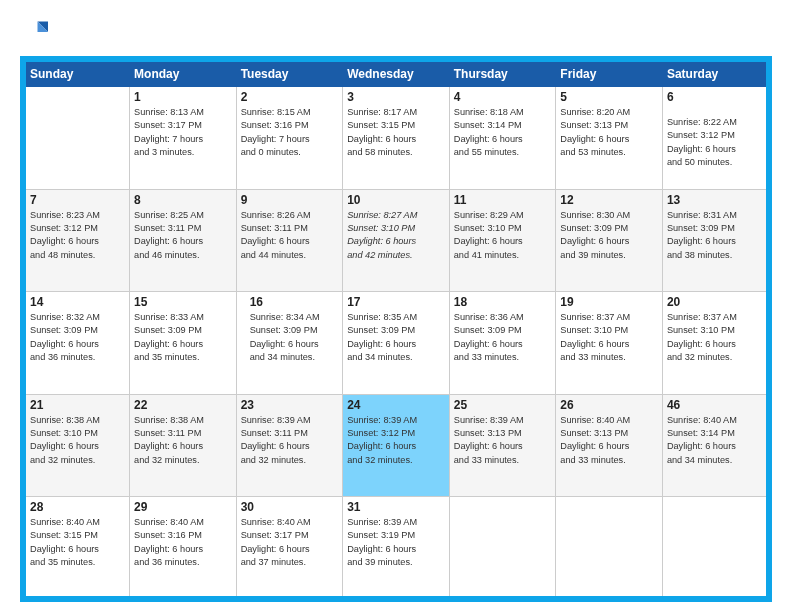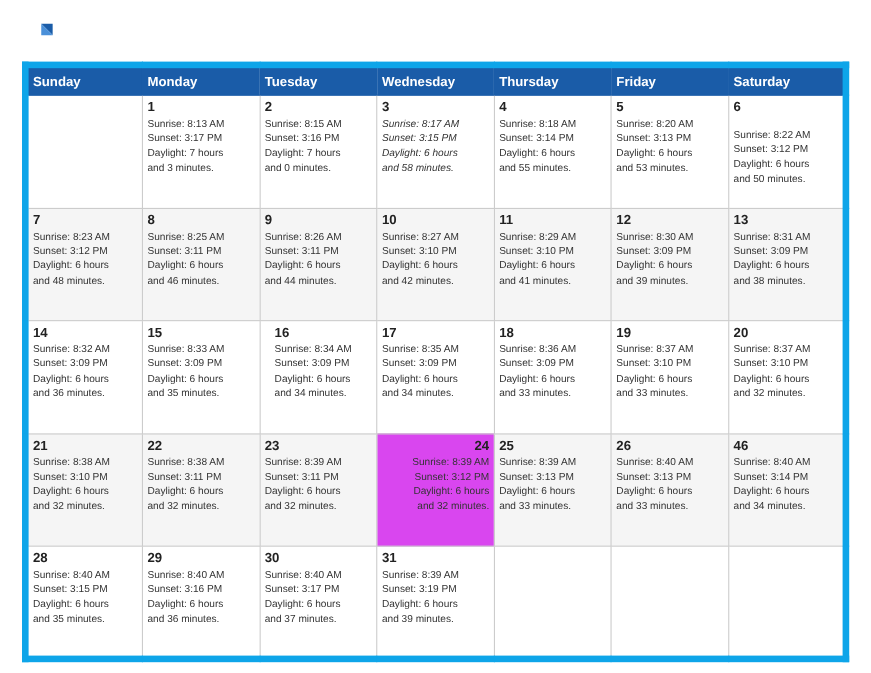--- a/index.html
+++ b/index.html
@@ -149,21 +149,21 @@
           </td>
           <td style="background: rgb(255, 255, 255);">
             <span class="day-num">2</span>
             <div class="day-info" style="white-space: pre-line;">Sunrise: 8:15 AM
 Sunset: 3:16 PM
 Daylight: 7 hours
 and 0 minutes.</div>
           </td>
           <td style="background: rgb(255, 255, 255);">
             <span class="day-num">3</span>
-            <div class="day-info" style="white-space: pre-line; font-style: italic;">Sunrise: 8:17 AM
+            <div class="day-info" style="white-space: pre-line;">Sunrise: 8:17 AM
 Sunset: 3:15 PM
 Daylight: 6 hours
 and 58 minutes.</div>
           </td>
           <td style="background: rgb(255, 255, 255);">
             <span class="day-num">4</span>
             <div class="day-info" style="white-space: pre-line;">Sunrise: 8:18 AM
 Sunset: 3:14 PM
 Daylight: 6 hours
 and 55 minutes.</div>
@@ -200,21 +200,21 @@
           </td>
           <td style="background: rgb(245, 245, 245);">
             <span class="day-num">9</span>
             <div class="day-info" style="white-space: pre-line;">Sunrise: 8:26 AM
 Sunset: 3:11 PM
 Daylight: 6 hours
 and 44 minutes.</div>
           </td>
           <td style="background: rgb(245, 245, 245);">
             <span class="day-num">10</span>
-            <div class="day-info" style="white-space: pre-line;">Sunrise: 8:27 AM
+            <div class="day-info" style="white-space: pre-line; font-style: italic;">Sunrise: 8:27 AM
 Sunset: 3:10 PM
 Daylight: 6 hours
 and 42 minutes.</div>
           </td>
           <td style="background: rgb(245, 245, 245);">
             <span class="day-num">11</span>
             <div class="day-info" style="white-space: pre-line;">Sunrise: 8:29 AM
 Sunset: 3:10 PM
 Daylight: 6 hours
 and 41 minutes.</div>
@@ -300,21 +300,21 @@
 Daylight: 6 hours
 and 32 minutes.</div>
           </td>
           <td style="background: rgb(245, 245, 245);">
             <span class="day-num">23</span>
             <div class="day-info" style="white-space: pre-line;">Sunrise: 8:39 AM
 Sunset: 3:11 PM
 Daylight: 6 hours
 and 32 minutes.</div>
           </td>
-          <td style="background: #d946ef; text-align: right;">
+          <td style="background: #7dd3fc;">
             <span class="day-num">24</span>
             <div class="day-info" style="white-space: pre-line;">Sunrise: 8:39 AM
 Sunset: 3:12 PM
 Daylight: 6 hours
 and 32 minutes.</div>
           </td>
           <td style="background: rgb(245, 245, 245);">
             <span class="day-num">25</span>
             <div class="day-info" style="white-space: pre-line;">Sunrise: 8:39 AM
 Sunset: 3:13 PM

